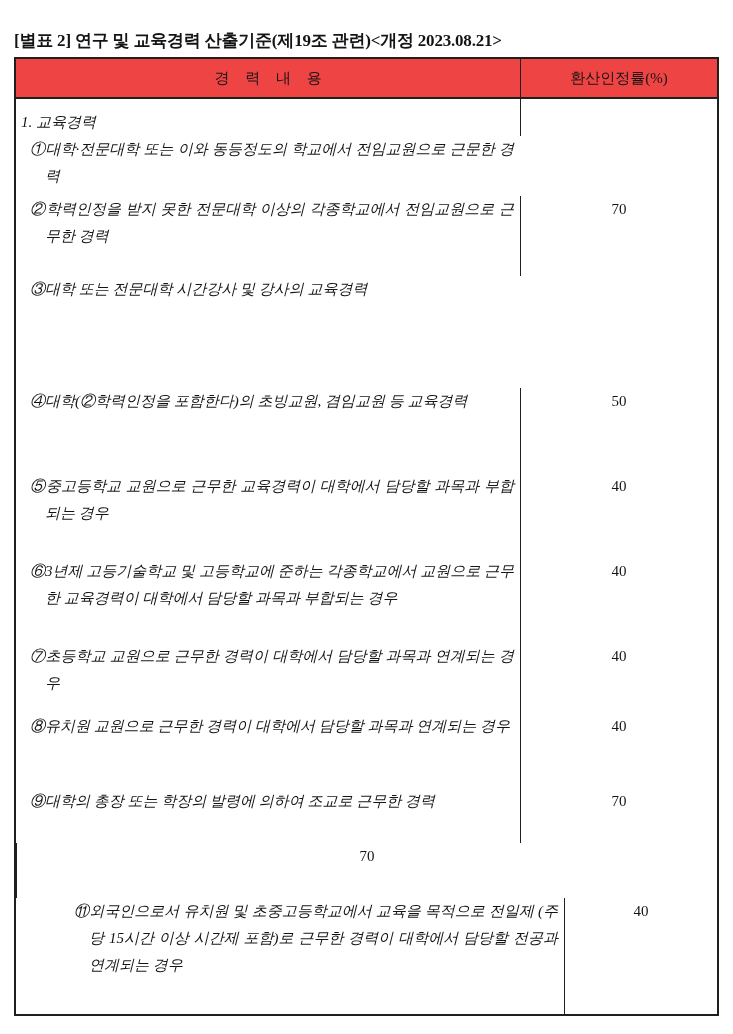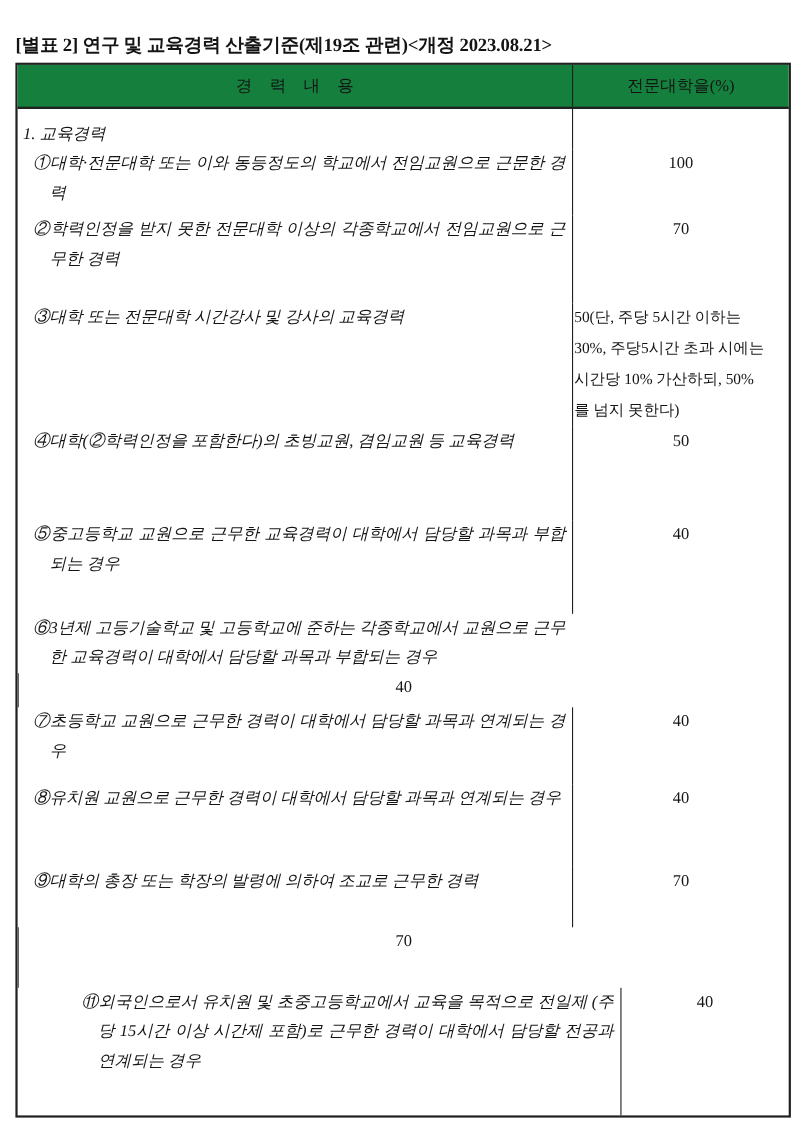--- a/index.html
+++ b/index.html
@@ -25,21 +25,21 @@
     left: 14px; top: 57px;
     width: 705px; height: 959px;
     border: 2px solid #1f1f1f;
     display: flex;
     flex-direction: column;
     background: #ffffff;
   }
   .thead {
     flex: 0 0 40px;
     display: flex;
-    background: #15803d;
+    background: #ef4444;
     border-bottom: 2px solid #1f1f1f;
   }
   .th {
     display: flex;
     align-items: center;
     justify-content: center;
     font-size: 15px;
   }
   .th-content { flex: 1; word-spacing: 12px; }
   .th-rate { width: 197px; border-left: 1px solid #1f1f1f; }
@@ -77,65 +77,60 @@
     white-space: pre-wrap;
     padding: 0 2px 0 1px;
   }
   
   .r0  { min-height: 37px; }
   .r1  { min-height: 60px; }
   .r2  { min-height: 80px; }
   .r3  { min-height: 112px; }
   .r4  { min-height: 85px; }
   .r5  { min-height: 85px; }
-  .r6  { min-height: 85px; flex-direction: column; }
+  .r6  { min-height: 85px; }
   .r7  { min-height: 70px; }
   .r8  { min-height: 75px; }
   .r9  { min-height: 55px; }
   .r10 { min-height: 55px; }
   .r11 { flex: 1; padding-left: 44px; }
 </style>
 </head>
 <body>
 
 <h1 class="title">[별표 2] 연구 및 교육경력 산출기준(제19조 관련)&lt;개정 2023.08.21&gt;</h1>
 
 <div class="table">
   <div class="thead">
     <div class="th th-content">경 력 내 용</div>
-    <div class="th th-rate">전문대학을(%)</div>
+    <div class="th th-rate">환산인정률(%)</div>
   </div>
   <div class="tbody" id="tbody">
     <div class="row r0">
       <div class="cell-content section-label">1. 교육경력</div>
       <div class="cell-rate"></div>
     </div>
 
   <div class="row r1">
     <div class="cell-content">
       <div class="item-text">①대학·전문대학 또는 이와 동등정도의 학교에서 전임교원으로 근문한 경력</div>
     </div>
-    <div class="cell-rate">100</div>
   </div>
 
   <div class="row r2">
     <div class="cell-content">
       <div class="item-text">②학력인정을 받지 못한 전문대학 이상의 각종학교에서 전임교원으로 근무한 경력</div>
     </div>
     <div class="cell-rate">70</div>
   </div>
 
   <div class="row r3">
     <div class="cell-content">
       <div class="item-text">③대학 또는 전문대학 시간강사 및 강사의 교육경력</div>
     </div>
-    <div class="cell-rate rate-long">50(단, 주당 5시간 이하는
-30%, 주당5시간 초과 시에는
-시간당 10% 가산하되, 50%
-를 넘지 못한다)</div>
   </div>
 
   <div class="row r4">
     <div class="cell-content">
       <div class="item-text">④대학(②학력인정을 포함한다)의 초빙교원, 겸임교원 등 교육경력</div>
     </div>
     <div class="cell-rate">50</div>
   </div>
 
   <div class="row r5">

